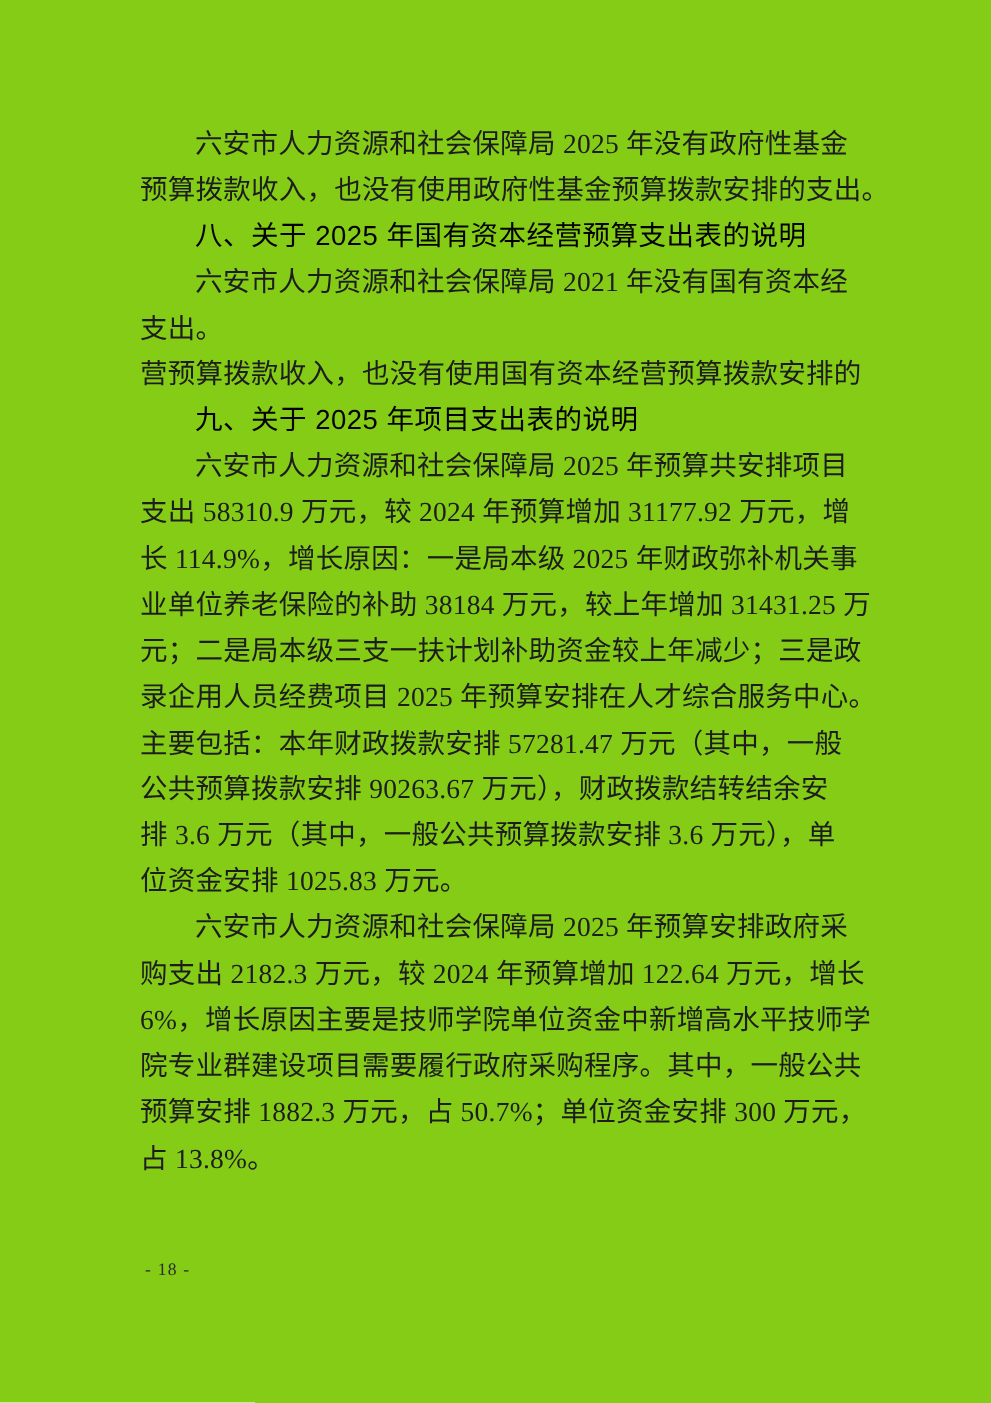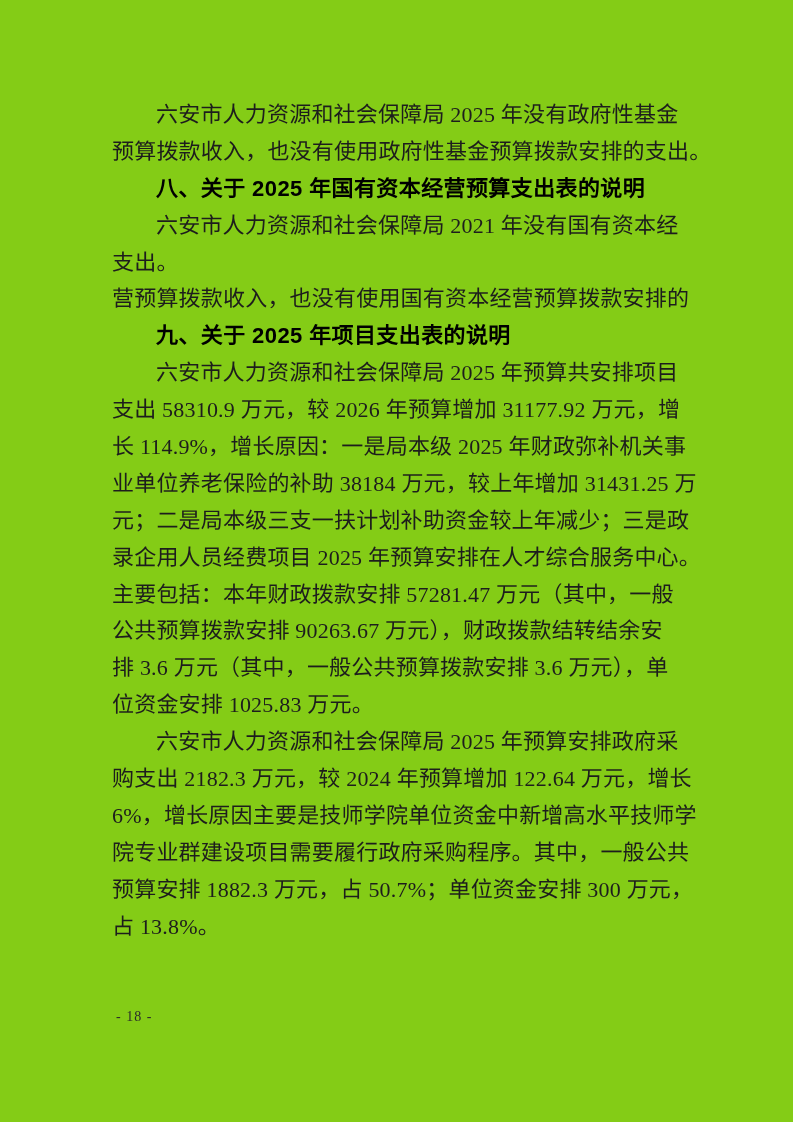--- a/index.html
+++ b/index.html
@@ -28,21 +28,21 @@
     color: #1d1d1d;
     white-space: nowrap;
     text-align: left;
     letter-spacing: 0.2px;
   }
   .line.indent {
     padding-left: 44px;
   }
   .line.heading {
     font-family: "Liberation Sans", "DejaVu Sans", sans-serif;
-    font-weight: 700;
+    font-weight: 400;
     color: #000000;
     letter-spacing: 0.4px;
   }
   #page-number {
     position: absolute;
     left: 116px;
     top: 1002px;
     font-family: "Liberation Serif", "DejaVu Serif", serif;
     font-size: 14px;
     line-height: 30px;
@@ -56,21 +56,21 @@
 <div id="page">
   <div id="text-block">
       <div class="line indent">六安市人力资源和社会保障局 2025 年没有政府性基金</div>
       <div class="line">预算拨款收入，也没有使用政府性基金预算拨款安排的支出。</div>
       <div class="line heading indent">八、关于 2025 年国有资本经营预算支出表的说明</div>
       <div class="line indent">六安市人力资源和社会保障局 2021 年没有国有资本经</div>
       <div class="line">支出。</div>
       <div class="line">营预算拨款收入，也没有使用国有资本经营预算拨款安排的</div>
       <div class="line heading indent">九、关于 2025 年项目支出表的说明</div>
       <div class="line indent">六安市人力资源和社会保障局 2025 年预算共安排项目</div>
-      <div class="line">支出 58310.9 万元，较 2026 年预算增加 31177.92 万元，增</div>
+      <div class="line">支出 58310.9 万元，较 2024 年预算增加 31177.92 万元，增</div>
       <div class="line">长 114.9%，增长原因：一是局本级 2025 年财政弥补机关事</div>
       <div class="line">业单位养老保险的补助 38184 万元，较上年增加 31431.25 万</div>
       <div class="line">元；二是局本级三支一扶计划补助资金较上年减少；三是政</div>
       <div class="line">录企用人员经费项目 2025 年预算安排在人才综合服务中心。</div>
       <div class="line">主要包括：本年财政拨款安排 57281.47 万元（其中，一般</div>
       <div class="line">公共预算拨款安排 90263.67 万元），财政拨款结转结余安</div>
       <div class="line">排 3.6 万元（其中，一般公共预算拨款安排 3.6 万元），单</div>
       <div class="line">位资金安排 1025.83 万元。</div>
       <div class="line indent">六安市人力资源和社会保障局 2025 年预算安排政府采</div>
       <div class="line">购支出 2182.3 万元，较 2024 年预算增加 122.64 万元，增长</div>

